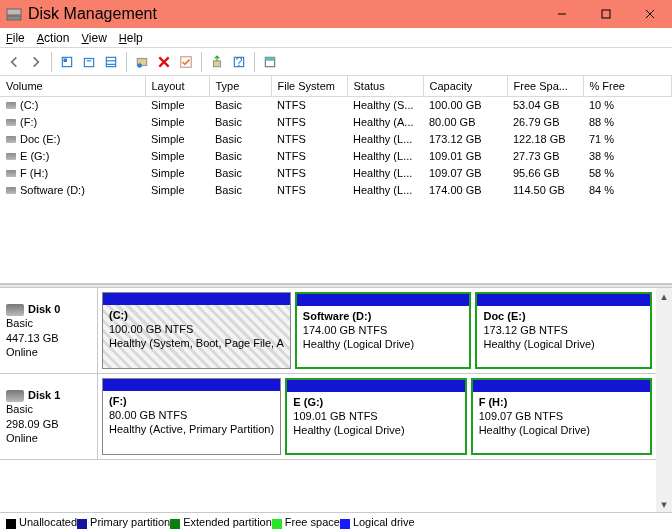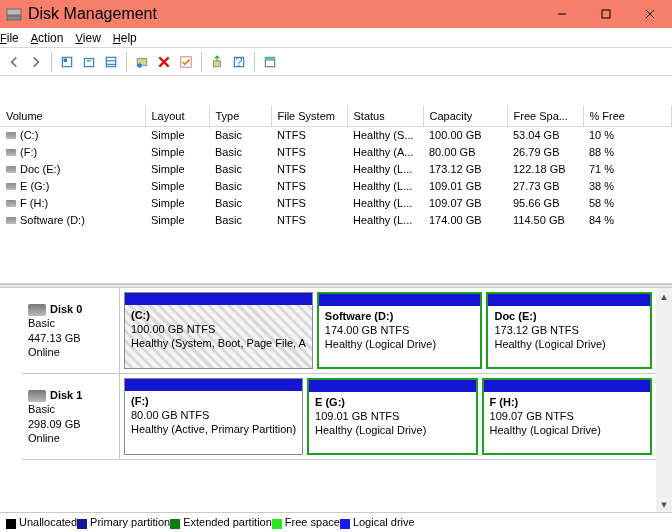--- a/index.html
+++ b/index.html
@@ -7,43 +7,43 @@
 
 .titlebar { height: 28px; background: #f77f6b; display: flex; align-items: center; padding-left: 6px; color: #000; }
 .titlebar .app-icon { width: 16px; height: 14px; display: inline-block; margin-right: 6px; }
 .titlebar .app-icon svg { display: block; }
 .titlebar .title { flex: 1; font-size: 16px; }
 .win-controls { display: flex; height: 100%; }
 .win-controls div { width: 44px; display: flex; align-items: center; justify-content: center; font-size: 10px; color: #000; }
 .win-controls .close { background: #f77f6b; }
 .win-controls svg { width: 10px; height: 10px; }
 
-.menubar { height: 20px; display: flex; align-items: center; gap: 12px; border-bottom: 1px solid #d9d9d9; }
+.menubar { height: 20px; display: flex; align-items: center; padding-left: 6px; gap: 12px; border-bottom: 1px solid #d9d9d9; }
 .menubar span { font-size: 12px; }
 .menubar span u { text-decoration: underline; }
 
 .toolbar { height: 28px; display: flex; align-items: center; padding: 0 4px; gap: 2px; border-bottom: 1px solid #d9d9d9; position: relative; }
 .toolbar .sep { width: 1px; height: 20px; background: #c9c9c9; margin: 0 3px; }
 .toolbar .tbtn { width: 20px; height: 20px; display: flex; align-items: center; justify-content: center; }
 .toolbar .tbtn svg { width: 14px; height: 14px; }
 
 .content { height: 436px; display: flex; flex-direction: column; }
 
 .top-pane { height: 208px; overflow: hidden; border-bottom: 1px solid #c9c9c9; }
-.vol-table { width: 100%; border-collapse: collapse; table-layout: fixed; margin-top: 30px; }
+.vol-table { width: 100%; border-collapse: collapse; table-layout: fixed; }
 .vol-table th { text-align: left; font-weight: normal; height: 20px; padding: 2px 6px; border-right: 1px solid #d9d9d9; border-bottom: 1px solid #d9d9d9; background: #fff; white-space: nowrap; overflow: hidden; }
 .vol-table td { padding: 1px 6px; height: 17px; white-space: nowrap; overflow: hidden; text-overflow: ellipsis; }
 .vol-table td.first { display: flex; align-items: center; gap: 4px; }
 .vol-icon { width: 10px; height: 7px; background: linear-gradient(#8a8a8a,#bbb); border-radius: 1px; position: relative; }
 .vol-icon::before { content:""; position:absolute; left:1px; top:1px; width:2px; height:2px; background:#5bd75b; border-radius:50%; }
 
 .mid-sep { height: 4px; background: #e9e9e9; border-top: 1px solid #c9c9c9; border-bottom: 1px solid #c9c9c9; }
 
 .bottom-pane { flex: 1; display: flex; }
-.disks-area { flex: 1; overflow: hidden; padding-left: 22px; }
+.disks-area { flex: 1; overflow: hidden; }
 .scroll-v { width: 16px; background: #f0f0f0; display: flex; flex-direction: column; align-items: center; }
 .scroll-v .arrow { height: 16px; width: 100%; display:flex; align-items:center; justify-content:center; color:#555; }
 .scroll-v .track { flex:1; }
 
 .disk-row { display: flex; height: 86px; border-bottom: 1px solid #c9c9c9; }
 .disk-label { width: 98px; padding: 4px 6px; border-right: 1px solid #c9c9c9; display:flex; flex-direction:column; justify-content:center; }
 .disk-label .dicon { width: 18px; height: 12px; background: linear-gradient(#777,#bbb); border-radius: 2px; display:inline-block; margin-right:4px; vertical-align:middle;}
 .disk-label b { font-size: 11px; font-weight: bold; }
 .disk-label div { font-size: 11px; line-height: 1.3; }
 .partitions { flex: 1; display: flex; gap: 4px; padding: 4px; }

